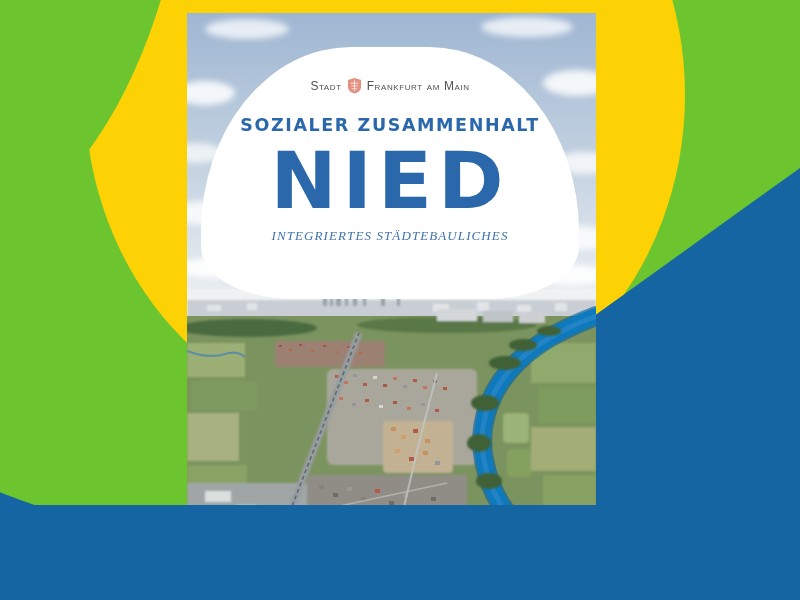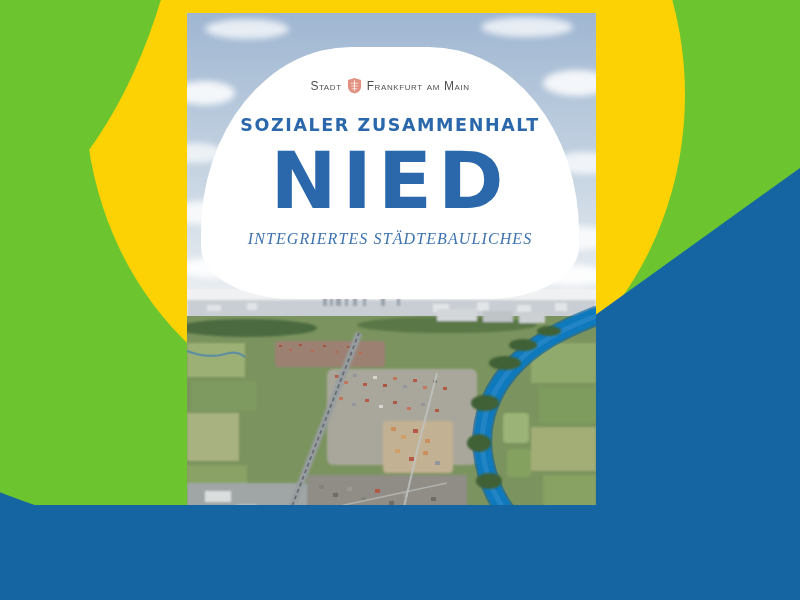--- a/index.html
+++ b/index.html
@@ -15,21 +15,21 @@
         border-radius:150px 150px 92px 92px / 185px 185px 52px 52px;
         display:flex;flex-direction:column;align-items:center;text-align:center;}
   .citylogo{margin-top:30px;display:flex;align-items:center;gap:5px;color:#4f4f4f;
             font-variant:small-caps;font-family:"Liberation Sans","DejaVu Sans",sans-serif;
             font-size:12px;letter-spacing:.6px;}
   .kicker{margin-top:21px;font-family:"DejaVu Sans","Liberation Sans",sans-serif;
           font-weight:700;font-size:17.5px;letter-spacing:1.6px;color:#2a68ab;}
   .bigtitle{margin-top:8px;font-family:"DejaVu Sans","Liberation Sans",sans-serif;
             font-weight:700;font-size:79px;line-height:.98;letter-spacing:6px;color:#2a68ab;}
   .subtitle{margin-top:7px;font-family:"Liberation Serif","DejaVu Serif",serif;
-            font-style:italic;font-size:16px;line-height:1.45;letter-spacing:1.1px;color:#3d72b0;}
+            font-style:italic;font-size:13px;line-height:1.45;letter-spacing:1.1px;color:#3d72b0;}
   
   .strip{position:absolute;left:0;top:545px;width:409px;height:25px;background:#fff;}
   .lg{position:absolute;top:2px;display:flex;flex-direction:column;align-items:center;}
   .lg .row{display:flex;align-items:flex-end;gap:1px;}
   .tiny{font-size:3.4px;line-height:1.15;font-weight:700;color:#3c3c3c;text-align:center;white-space:nowrap;}
   .tinier{font-size:2.6px;line-height:1.2;color:#8a8a8a;text-align:center;white-space:nowrap;}
   .bluebox{margin-top:1px;background:#2e7cc0;color:#fff;border-radius:2px;padding:1px 3px;
            font-size:2.7px;line-height:1.25;font-weight:700;white-space:nowrap;text-align:center;}
   .orangeline{margin-top:1px;width:22px;height:1.6px;background:#e8a33d;border-radius:1px;}
   .ps-brand{font-size:5.2px;font-weight:700;letter-spacing:.2px;line-height:1;white-space:nowrap;}

